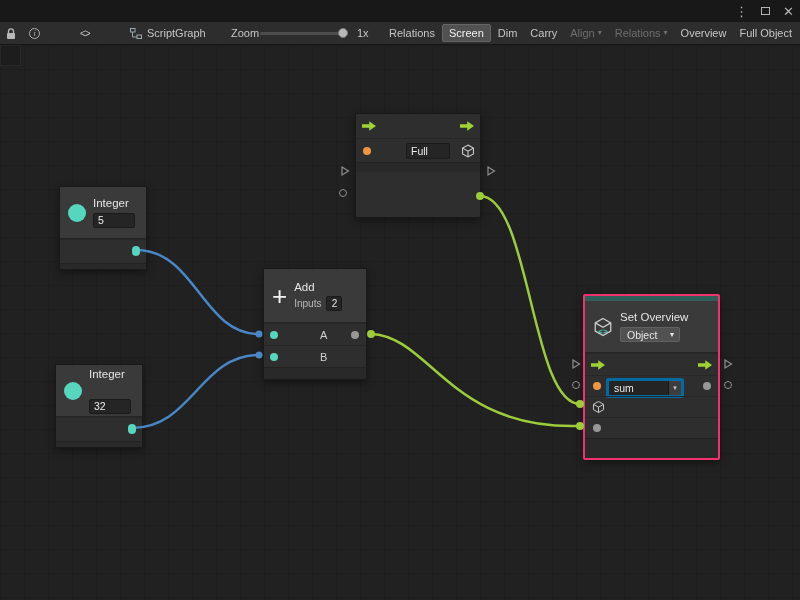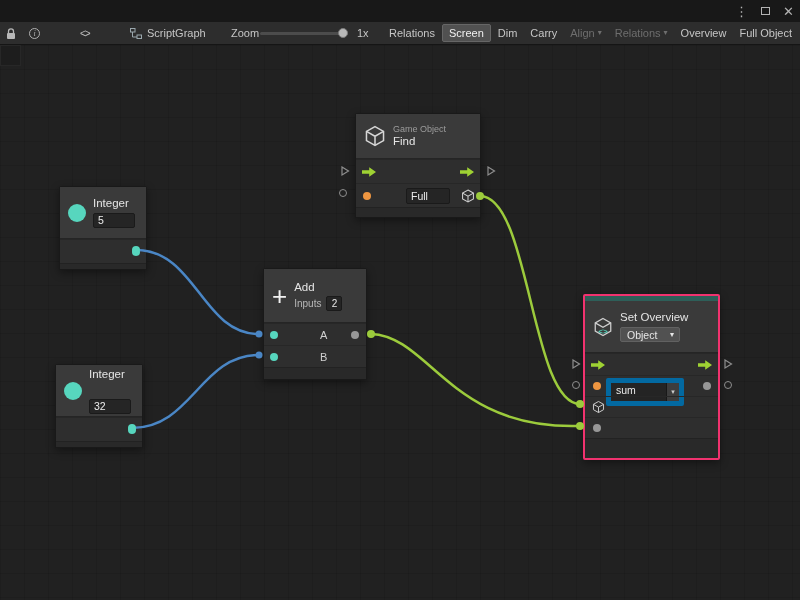--- a/index.html
+++ b/index.html
@@ -51,21 +51,21 @@
   .field{display:inline-block;background:#252525;border:1px solid #1a1a1a;border-radius:2px;color:#ececec;font-size:10.5px;line-height:13px;padding:0 4px;}
   .circle-icon{width:18px;height:18px;border-radius:50%;background:#57d6be;flex:none;}
   .plus-glyph{font-size:26px;line-height:22px;color:#f2f2f2;flex:none;}
   .inputs-row{display:flex;align-items:center;gap:5px;margin-top:2px;font-size:10px;color:#b8b8b8;}
   .count-box{min-width:16px;text-align:center;background:#252525;border:1px solid #1a1a1a;border-radius:2px;color:#e8e8e8;font-size:10px;line-height:13px;padding:0 2px;}
   .flow-arrow{position:absolute;top:50%;margin-top:-6px;width:16px;height:12px;}
   .flow-arrow.left{left:5px;}
   .flow-arrow.right{right:5px;}
   .cube-port{position:absolute;top:50%;transform:translateY(-50%);}
   .dropdown{display:inline-flex;align-items:center;justify-content:space-between;background:#515151;border:1px solid #616161;border-radius:2px;height:15px;padding:0 5px 0 6px;font-size:10.5px;color:#e6e6e6;width:60px;margin-top:3px;}
-  .select{position:absolute;left:21px;top:50%;margin-top:-8px;width:78px;height:28px;background:#242424;border:5px solid #0369a1;border-radius:2px;display:flex;overflow:hidden;}
+  .select{position:absolute;left:21px;top:50%;margin-top:-8px;width:78px;height:20px;background:#242424;border:3px solid #0369a1;border-radius:2px;display:flex;overflow:hidden;}
   .sel-text{flex:1;padding:1px 5px;font-size:10.5px;color:#eaeaea;}
   .sel-caret{width:13px;background:#3d3d3d;border-left:1px solid #181818;display:flex;align-items:center;justify-content:center;font-size:7px;color:#ccc;}
 
   .node.selected{border:2px solid #f1326f;}
   .topstrip{height:5px;background:#2e5f59;}
   .sv-icon{position:relative;width:20px;height:20px;flex:none;}
 
   
   .marker{position:absolute;z-index:2;}
   .marker-circ{width:8px;height:8px;border:1px solid #8e8e8e;border-radius:50%;background:transparent;}
@@ -209,30 +209,20 @@
       <span class="dot gray" style="right:7px"></span>
     </div>
     <div class="prow" style="height:22px">
       <span class="dot teal" style="left:6px"></span>
       <span class="plabel">B</span>
     </div>
     <div class="node-footer" style="height:12px"></div>
   </div>
 
   <div class="node" style="left:355px;top:68px;width:126px;height:105px">
-    <div class="node-header" style="height:45px">
-      <svg width="22" height="22" viewBox="0 0 16 16">
-        <path d="M8 1.2 L14.2 4.7 V11.3 L8 14.8 L1.8 11.3 V4.7 Z" stroke="#d6d6d6" stroke-width="1.1" fill="none"></path>
-        <path d="M1.8 4.7 L8 8.2 L14.2 4.7 M8 8.2 V14.8" stroke="#d6d6d6" stroke-width="1.1" fill="none"></path>
-      </svg>
-      <div class="hdr-col">
-        <span class="node-sub">Game Object</span>
-        <span class="node-title">Find</span>
-      </div>
-    </div>
     <div class="prow" style="height:24px">
       <svg class="flow-arrow left" viewBox="0 0 16 12">
           <path d="M1 4.2 H8.2 V1.2 L15 6 L8.2 10.8 V7.8 H1 Z" fill="#9fd233"></path>
         </svg>
       <svg class="flow-arrow right" viewBox="0 0 16 12">
           <path d="M1 4.2 H8.2 V1.2 L15 6 L8.2 10.8 V7.8 H1 Z" fill="#9fd233"></path>
         </svg>
     </div>
     <div class="prow" style="height:24px">
       <span class="dot orange" style="left:7px"></span>

